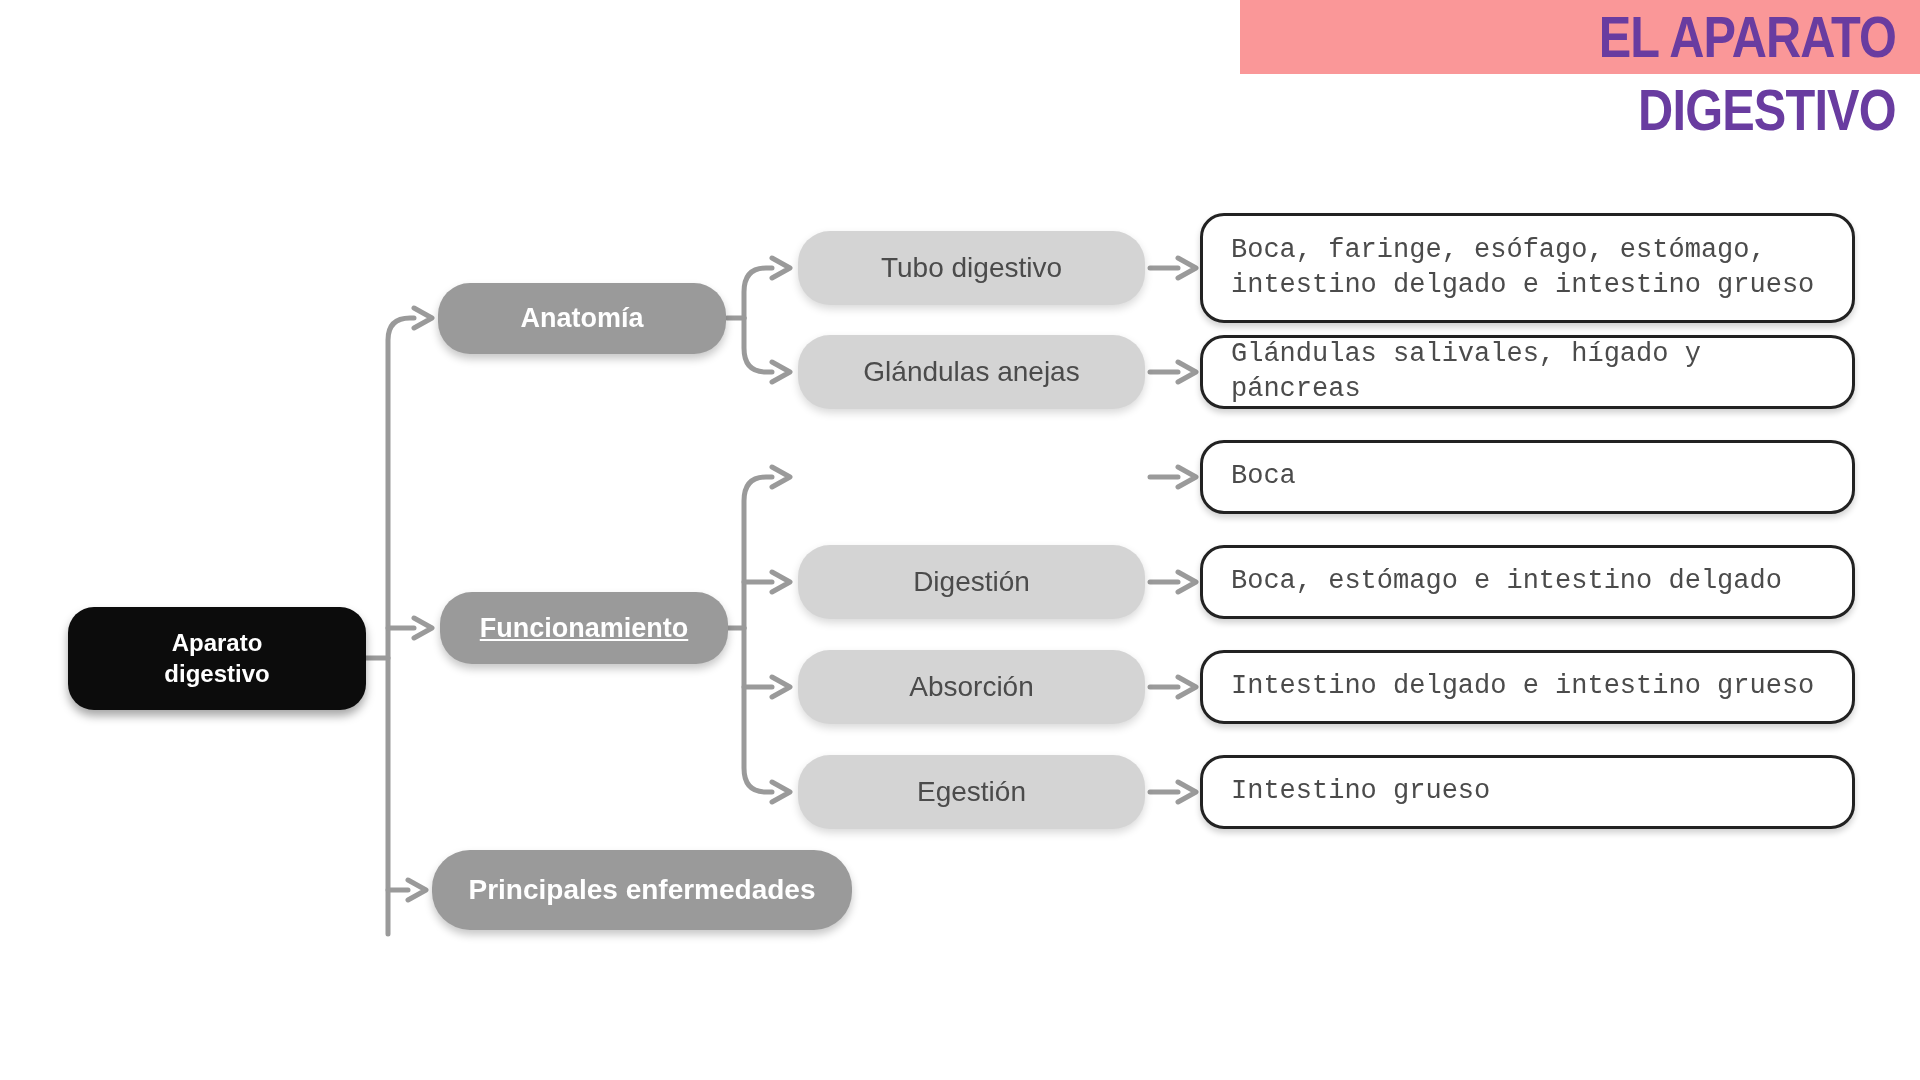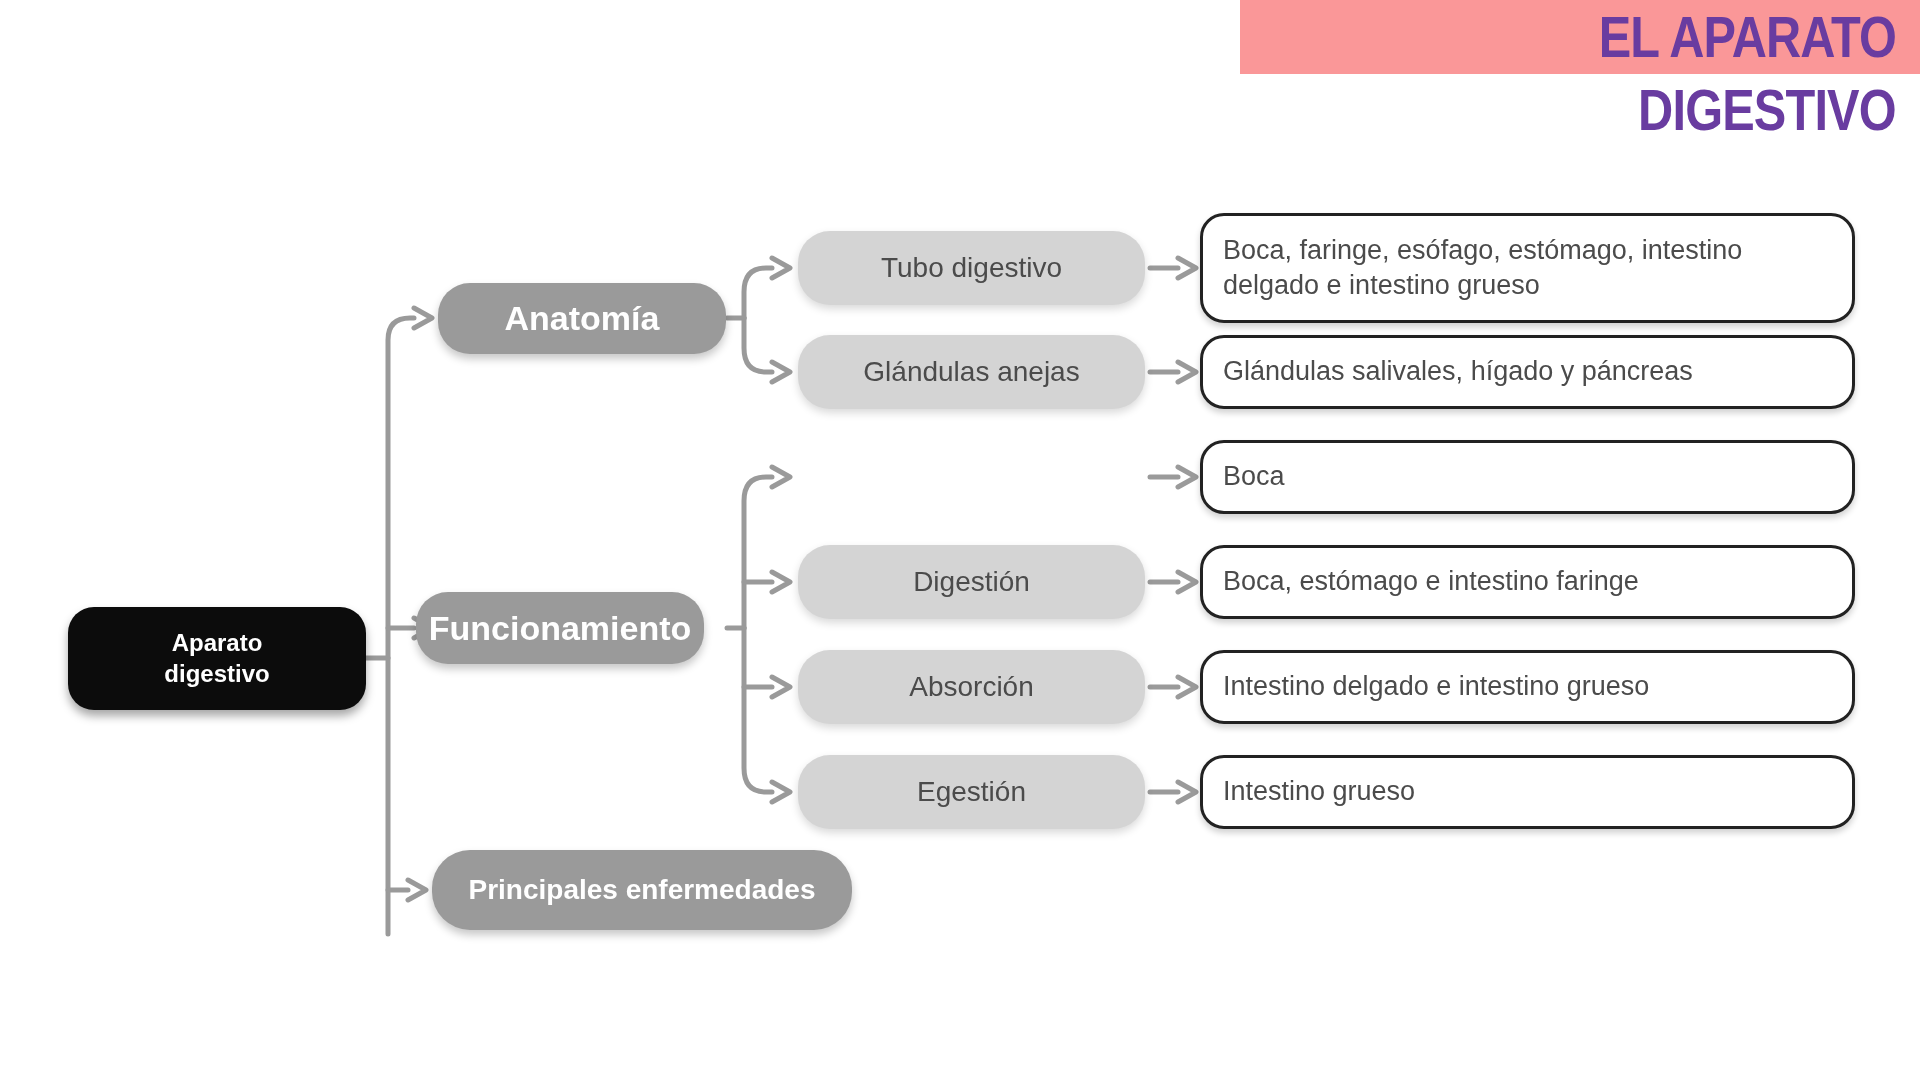--- a/index.html
+++ b/index.html
@@ -25,36 +25,37 @@
     position:absolute;display:flex;align-items:center;justify-content:center;
     box-sizing:border-box;text-align:center;
   }
   .root-node{
     left:68px;top:607px;width:298px;height:103px;border-radius:26px;
     background:var(--node-dark,#0C0C0C);color:#fff;font-weight:bold;font-size:24px;
     line-height:1.28;box-shadow:0 6px 10px rgba(0,0,0,.35);
   }
   .root-node span{display:block;max-width:200px;}
   .branch-node{
-    background:var(--node-gray,#9A9A9A);color:#fff;font-weight:bold;font-size:34px;
+    background:var(--node-gray,#9A9A9A);color:#fff;font-weight:bold;font-size:27px;
     border-radius:32px;box-shadow:0 5px 9px rgba(0,0,0,.22);
   }
   .branch-anatomia{left:438px;top:283px;width:288px;height:71px;}
-  .branch-funcionamiento{left:416px;top:592px;width:288px;height:72px;}
+  .branch-funcionamiento{left:440px;top:592px;width:288px;height:72px;text-decoration:underline;}
   .branch-enfermedades{left:432px;top:850px;width:420px;height:80px;font-size:28px;border-radius:38px;}
   .mid-node{
     left:798px;width:347px;height:74px;border-radius:32px;
     background:var(--node-light,#D4D4D4);color:var(--text-dark,#4B4B4B);font-size:28px;
     box-shadow:0 4px 8px rgba(0,0,0,.15);
   }
   .leaf-node{
     left:1200px;width:655px;height:74px;border:3px solid var(--leaf-border,#222);
     border-radius:24px;background:#fff;color:var(--text-dark,#4B4B4B);font-size:27px;
-    justify-content:flex-start;text-align:left;padding:0 20px;line-height:1.3;
+    justify-content:flex-start;text-align:left;padding:0 28px;line-height:1.3;
     box-shadow:0 4px 6px rgba(0,0,0,.18);
+    font-family:Liberation Mono, monospace;
   }
   .leaf-tall{height:110px;}
 </style>
 </head>
 <body>
 
 <div class="canvas" style="--band: #FA9798; --title: #693CA0; --node-dark: #0C0C0C; --node-gray: #9A9A9A; --node-light: #D4D4D4; --line: #9A9A9A; --text-dark: #4B4B4B; --leaf-border: #222222;">
 
   <svg class="connectors" viewBox="0 0 1920 1080" xmlns="http://www.w3.org/2000/svg">
     <defs>
@@ -105,17 +106,17 @@
 
   <div class="node mid-node" style="top:231px">Tubo digestivo</div>
   <div class="node mid-node" style="top:335px">Glándulas anejas</div>
   <div class="node mid-node" style="top:545px">Digestión</div>
   <div class="node mid-node" style="top:650px">Absorción</div>
   <div class="node mid-node" style="top:755px">Egestión</div>
 
   <div class="node leaf-node leaf-tall" style="top:213px">Boca, faringe, esófago, estómago, intestino delgado e intestino grueso</div>
   <div class="node leaf-node" style="top:335px">Glándulas salivales, hígado y páncreas</div>
   <div class="node leaf-node" style="top:440px">Boca</div>
-  <div class="node leaf-node" style="top:545px">Boca, estómago e intestino faringe</div>
+  <div class="node leaf-node" style="top:545px">Boca, estómago e intestino delgado</div>
   <div class="node leaf-node" style="top:650px">Intestino delgado e intestino grueso</div>
   <div class="node leaf-node" style="top:755px">Intestino grueso</div>
 
 </div>
 
 </body></html>

